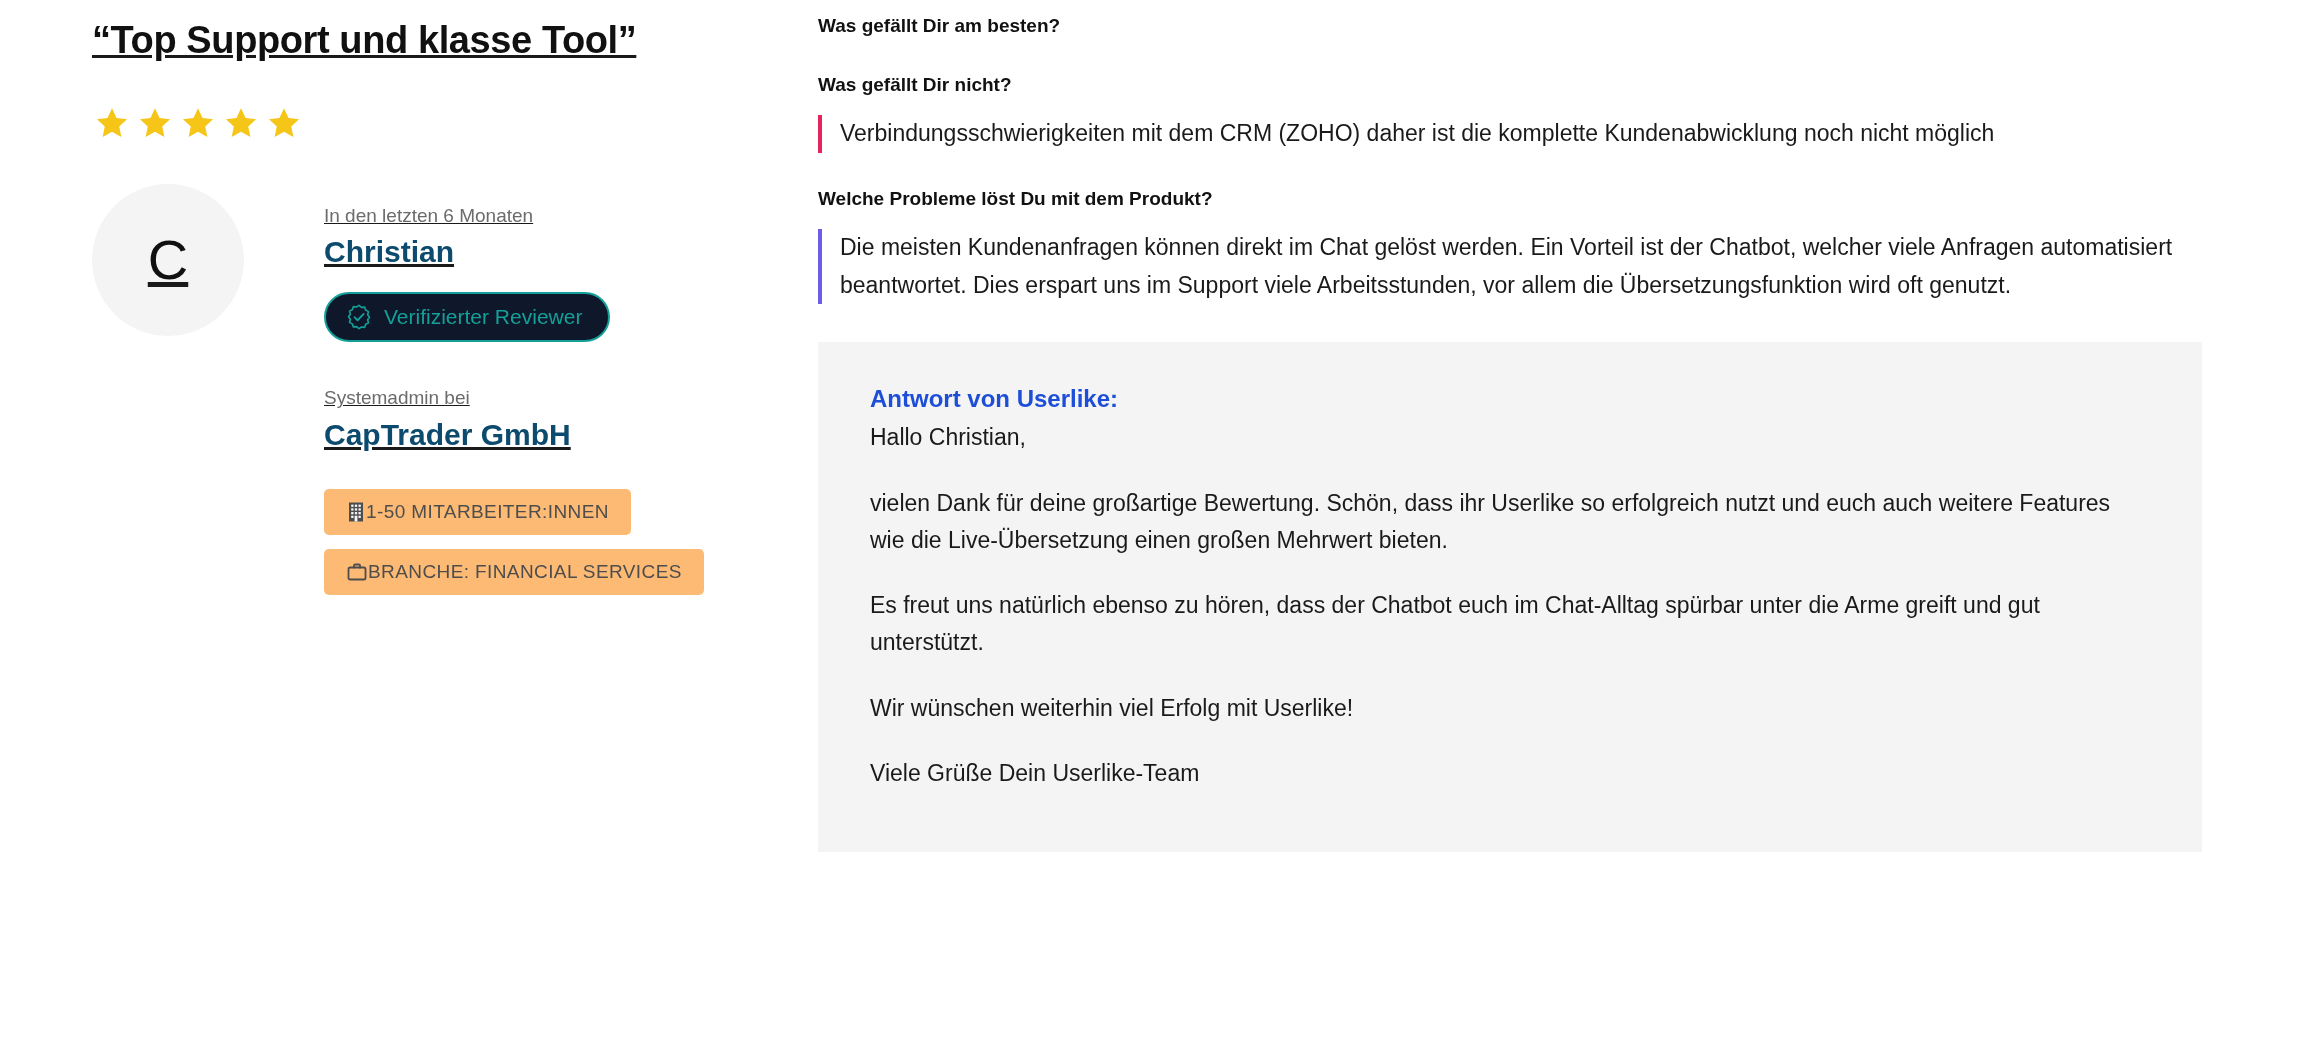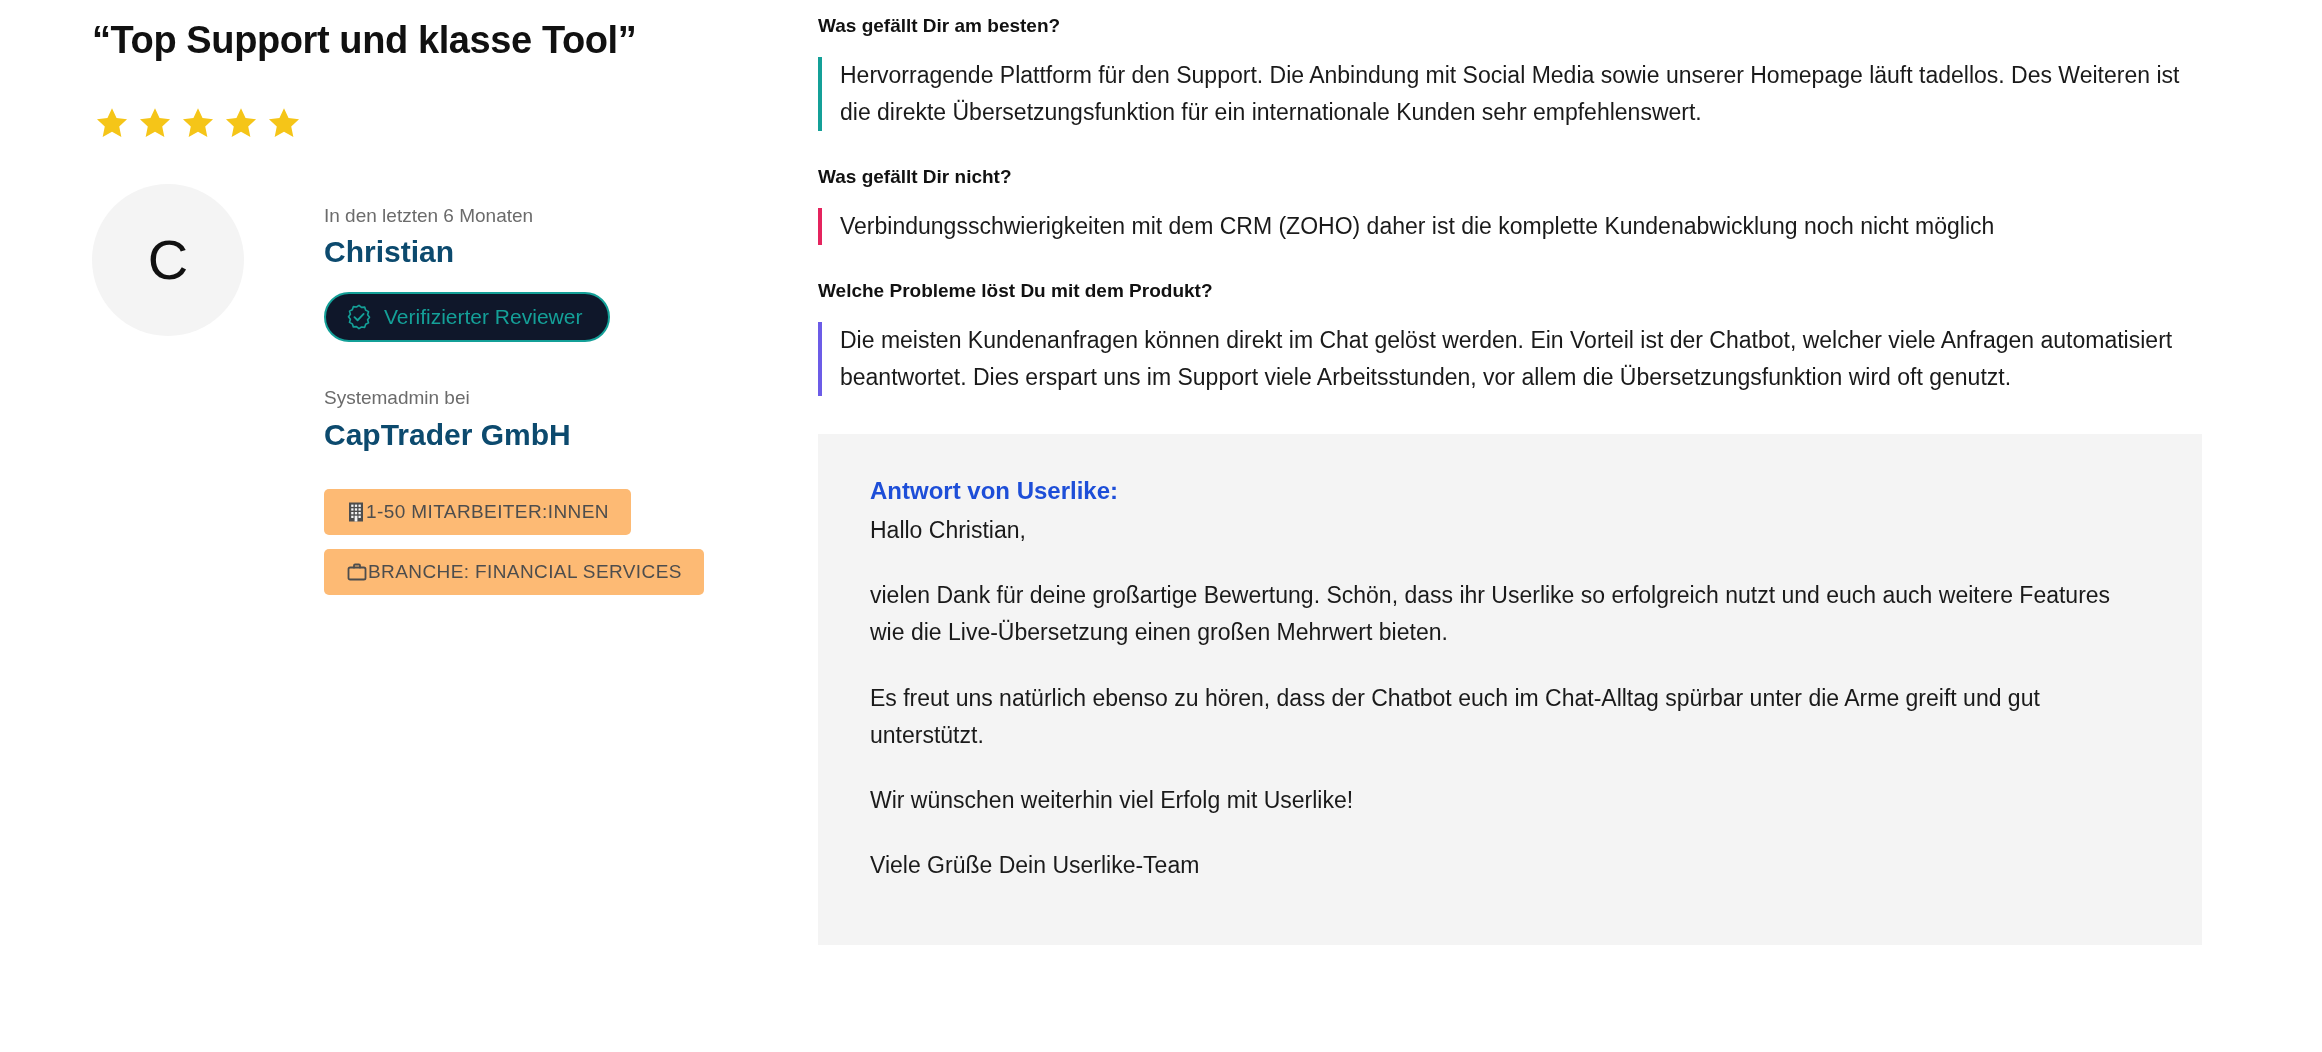--- a/index.html
+++ b/index.html
@@ -22,20 +22,21 @@
     display: flex;
     flex-direction: row;
   }
 
   
   .left-col {
     width: 760px;
     flex: 0 0 760px;
     padding: 18px 0 0 92px;
     box-sizing: border-box;
+    text-decoration: underline;
   }
 
   .review-title {
     font-size: 38px;
     font-weight: 700;
     letter-spacing: -0.4px;
     color: #111111;
     margin: 0 0 42px 0;
     line-height: 1.2;
   }
@@ -262,23 +263,20 @@
             </div>
           </div>
         </div>
       </div>
     </div>
   </div>
 
   <div class="right-col">
 
     <h2 class="q-heading">Was gefällt Dir am besten?</h2>
-    <blockquote class="quote">
-      <span>Hervorragende Plattform für den Support. Die Anbindung mit Social Media sowie unserer Homepage läuft tadellos. Des Weiteren ist die direkte Übersetzungsfunktion für ein internationale Kunden sehr empfehlenswert.</span>
-    </blockquote>
 
     <h2 class="q-heading spaced">Was gefällt Dir nicht?</h2>
     <blockquote class="quote negative">
       <span>Verbindungsschwierigkeiten mit dem CRM (ZOHO) daher ist die komplette Kundenabwicklung noch nicht möglich</span>
     </blockquote>
 
     <h2 class="q-heading spaced">Welche Probleme löst Du mit dem Produkt?</h2>
     <blockquote class="quote problems">
       <span>Die meisten Kundenanfragen können direkt im Chat gelöst werden. Ein Vorteil ist der Chatbot, welcher viele Anfragen automatisiert beantwortet. Dies erspart uns im Support viele Arbeitsstunden, vor allem die Übersetzungsfunktion wird oft genutzt.</span>
     </blockquote>

